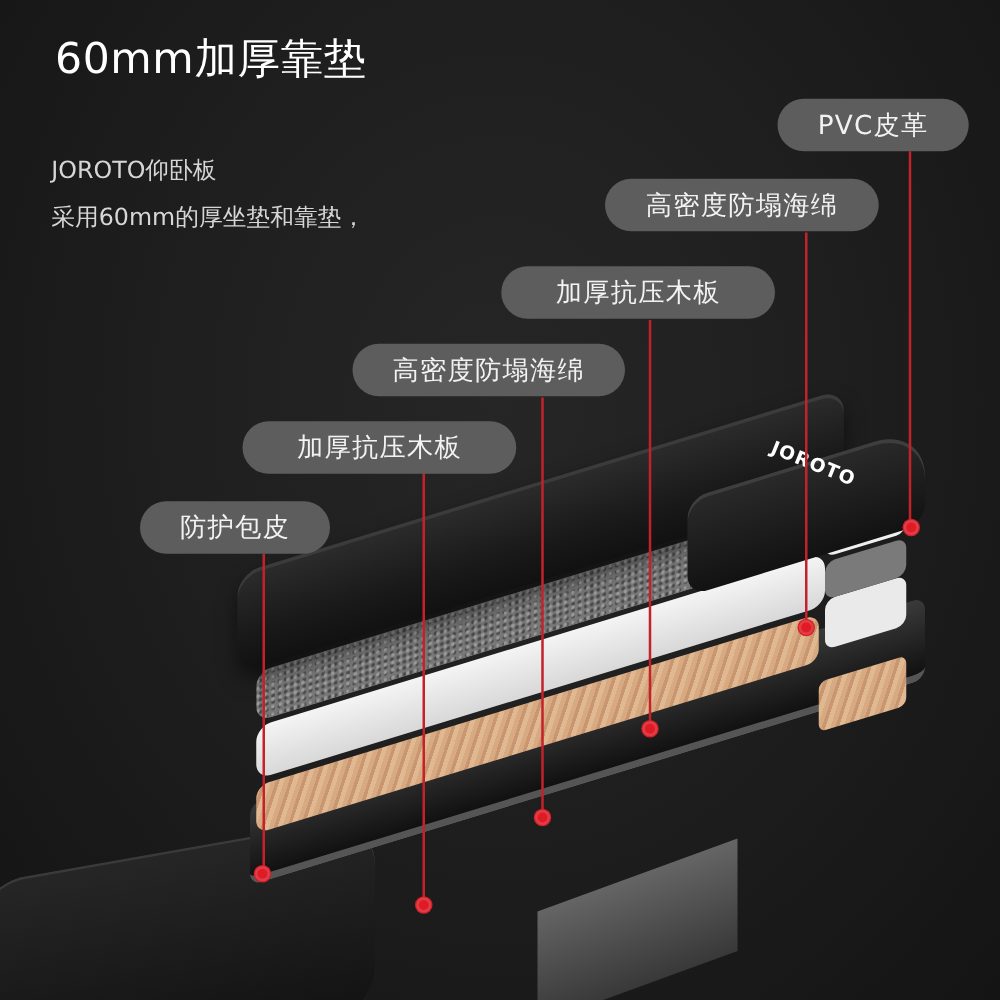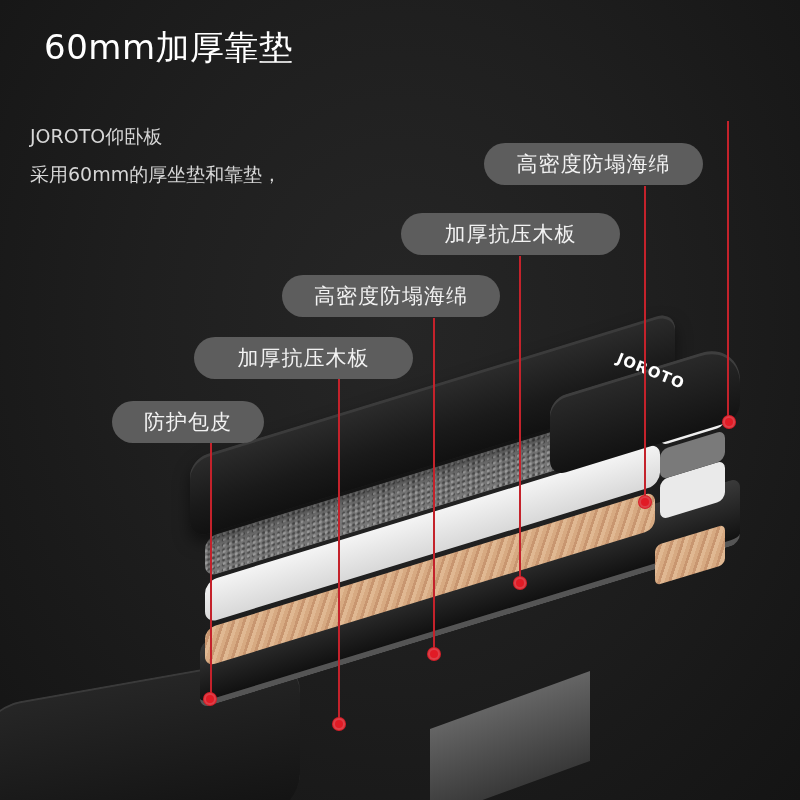--- a/index.html
+++ b/index.html
@@ -12,21 +12,21 @@
   .stage {
     position: absolute; inset: 0;
     background: radial-gradient(ellipse at 50% 40%, #262626 0%, #1f1f1f 45%, #141414 100%);
   }
   .title {
     position: absolute; left: 44px; top: 30px;
     color: #ffffff; font-size: 34px; font-weight: 400; letter-spacing: 0.5px;
     line-height: 1; margin: 0;
   }
   .desc { position: absolute; left: 30px; top: 117px; color: #d6d6d6; font-size: 19px; line-height: 38px; }
-  .desc div { white-space: nowrap; }
+  .desc div { white-space: nowrap; margin-left: 11px; }
 
   .pill {
     position: absolute; height: 42px; border-radius: 21px;
     background: #5d5d5d; color: #f2f2f2;
     font-size: 21px; display: flex; align-items: center; justify-content: center;
     letter-spacing: 1px; white-space: nowrap;
   }
   .leader { position: absolute; width: 2px; background: #c4222b; }
   .dot {
     position: absolute; width: 8px; height: 8px; border-radius: 50%;
@@ -117,18 +117,19 @@
   <div class="leader" style="left:338px; top:378px; height:346px;"></div>
   <div class="leader" style="left:210px; top:443px; height:256px;"></div>
 
   <div class="dot" style="left:729px; top:422px;"></div>
   <div class="dot" style="left:645px; top:502px;"></div>
   <div class="dot" style="left:520px; top:583px;"></div>
   <div class="dot" style="left:434px; top:654px;"></div>
   <div class="dot" style="left:339px; top:724px;"></div>
   <div class="dot" style="left:210px; top:699px;"></div>
 
+  <div class="pill" style="left:622px; top:79px; width:153px;">PVC皮革</div>
   <div class="pill" style="left:484px; top:143px; width:219px;">高密度防塌海绵</div>
   <div class="pill" style="left:401px; top:213px; width:219px;">加厚抗压木板</div>
   <div class="pill" style="left:282px; top:275px; width:218px;">高密度防塌海绵</div>
   <div class="pill" style="left:112px; top:401px; width:152px;">防护包皮</div>
   <div class="pill" style="left:194px; top:337px; width:219px;">加厚抗压木板</div>
 </div>
 
 </body></html>

